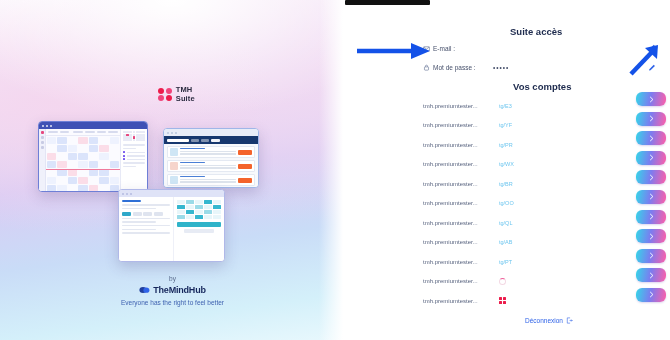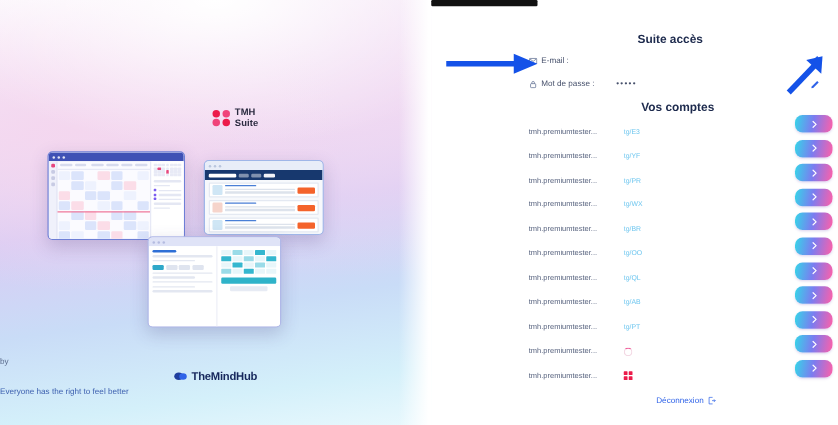--- a/index.html
+++ b/index.html
@@ -20,21 +20,21 @@
       linear-gradient(172deg, #fdfbfe 0%, #f2dcf3 28%, #d9ccf4 50%, #c9dcf7 70%, #d4f0fa 88%, #e8f8fd 100%);
     overflow: hidden;
   }
   #promo-fade-r {
     position: absolute; right: 0; top: 0; width: 26px; height: 100%;
     background: linear-gradient(90deg, rgba(255,255,255,0), #ffffff 92%);
   }
 
   
   .logo-row {
-    position: absolute; left: 16px; top: 86px; width: 345px;
+    position: absolute; left: 4px; top: 86px; width: 345px;
     display: flex; align-items: flex-end; justify-content: center; gap: 17px;
   }
   .logo { display: flex; align-items: center; gap: 4px; }
   .tmh-dots {
     display: grid; grid-template-columns: 6px 6px; grid-template-rows: 6px 6px;
     gap: 1.5px;
   }
   .tmh-dots i { display: block; width: 6px; height: 6px; border-radius: 50%; background: #ec1c4b; }
   .tmh-dots i.p { background: #f0447a; }
   .tmh-txt { font-size: 7.5px; font-weight: 700; color: #2b2b40; line-height: 8.5px; letter-spacing: .1px; }
@@ -120,21 +120,21 @@
   .bk-chips u.g { background: #dfe4ef; }
   .bk-right { flex: 1; padding: 3px; }
   .bk-cal { display: grid; grid-template-columns: repeat(5, 1fr); gap: 1px; }
   .bk-cal b { display: block; height: 4px; border-radius: .5px; background: #e8f6fa; }
   .bk-cal b.on { background: #35b7cf; }
   .bk-cal b.md { background: #9adbe8; }
   .bk-cta { height: 5px; border-radius: 1px; background: #2fb3c9; margin-top: 3px; }
   .bk-cta2 { height: 4px; border-radius: 1px; background: #e7ebf4; margin-top: 2px; width: 70%; margin-left: auto; margin-right: auto; }
 
   
-  #brand { position: absolute; left: 0; bottom: 23px; width: 345px; text-align: left; }
+  #brand { position: absolute; left: 0; bottom: 34px; width: 345px; text-align: center; }
   #brand .by { font-size: 6.5px; color: #5a6b8c; margin-bottom: 3px; }
   #brand .hub { display: flex; align-items: center; justify-content: center; gap: 3px; margin-bottom: 4px; }
   #brand .hub .mk { width: 11px; height: 8px; }
   #brand .hub .nm { font-size: 9px; font-weight: 700; color: #16275c; letter-spacing: -.2px; }
   #brand .tag { font-size: 6.5px; color: #3f62b0; }
 
   
   #panel { position: relative; flex: 1; height: 340px; background: #fff; }
 
   .h-title { position: absolute; font-size: 9.5px; font-weight: 700; color: #1d2a4d; }

